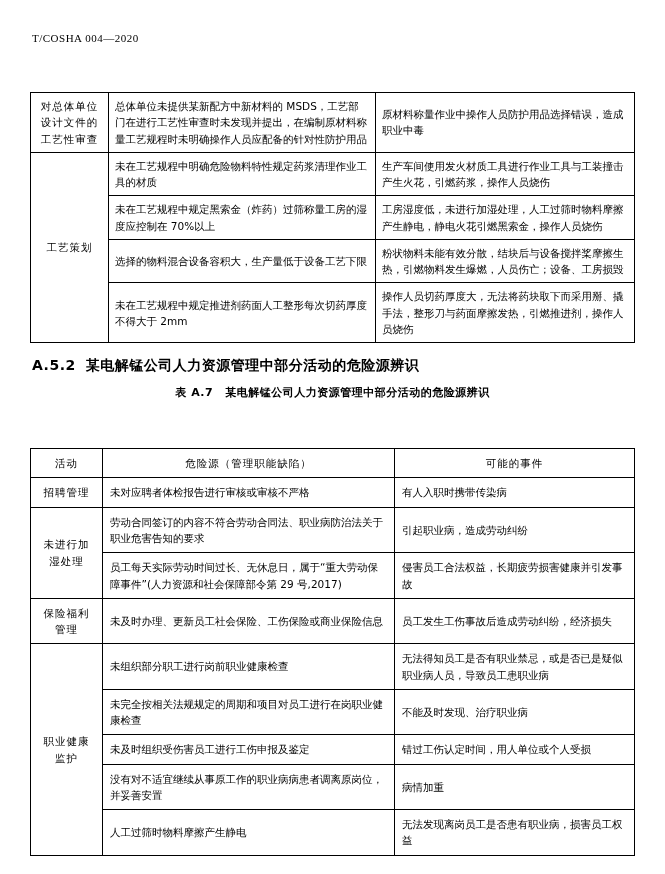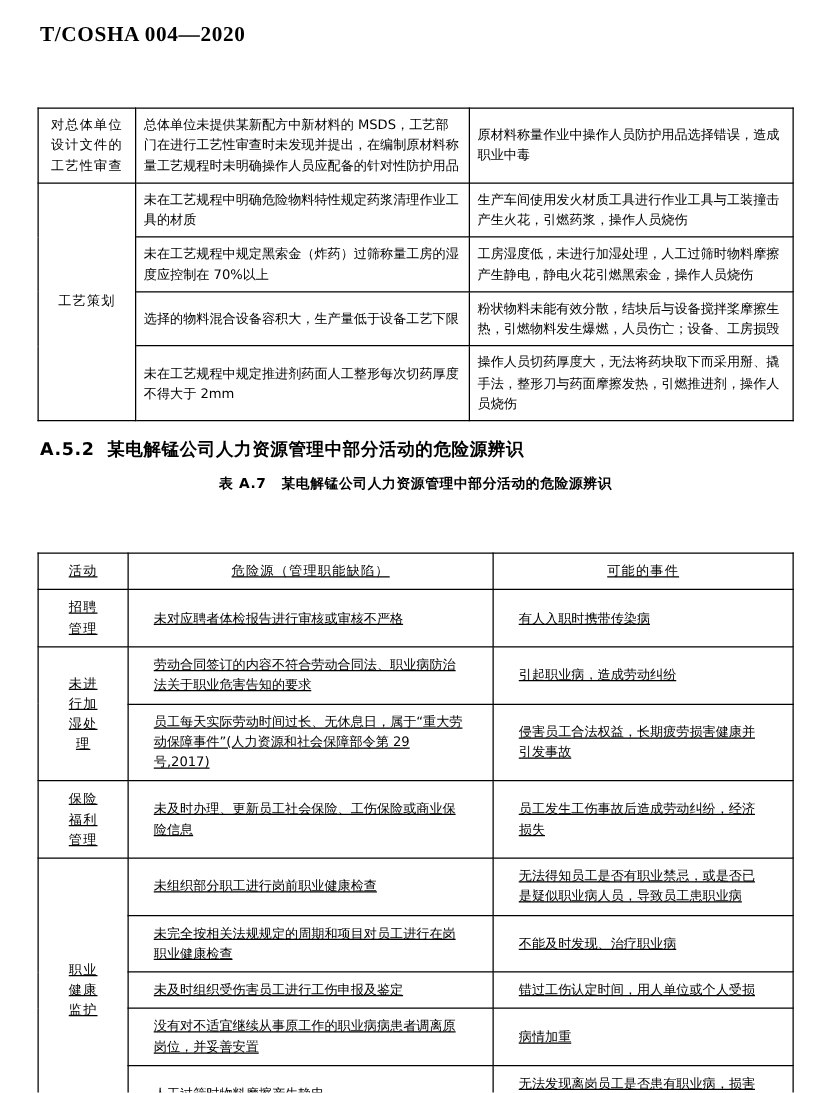--- a/index.html
+++ b/index.html
@@ -17,24 +17,24 @@
   }
   .page {
     position: relative;
     width: 665px;
     height: 874px;
     box-sizing: border-box;
     padding: 14px 30px 0 30px;
   }
   .header {
     font-family: "Liberation Serif", "DejaVu Serif", serif;
-    font-size: 17px;
-    font-weight: bold;
+    font-size: 11px;
+    font-weight: normal;
     letter-spacing: 0.5px;
-    margin: 4px 0 8px 2px;
+    margin: 18px 0 8px 2px;
   }
   table {
     border-collapse: collapse;
     width: 100%;
     table-layout: fixed;
     margin-top: 48px;
   }
   table.doc-table td, table.doc-table th {
     border: 1px solid #000;
     padding: 5px 6px;
@@ -63,22 +63,21 @@
   }
   .tbl-caption {
     text-align: center;
     font-size: 11px;
     font-weight: bold;
     margin: 0 0 6px 0;
     letter-spacing: 0.5px;
   }
   .tbl-caption .cap-no { margin-right: 12px; }
   table.t2 td, table.t2 th {
-    padding: 6px 20px;
-    text-decoration: underline;
+    padding: 6px 7px;
   }
   table.t2 thead th {
     text-align: center;
     font-weight: normal;
     font-size: 10.5px;
     letter-spacing: 1px;
   }
 </style>
 </head>
 <body>

